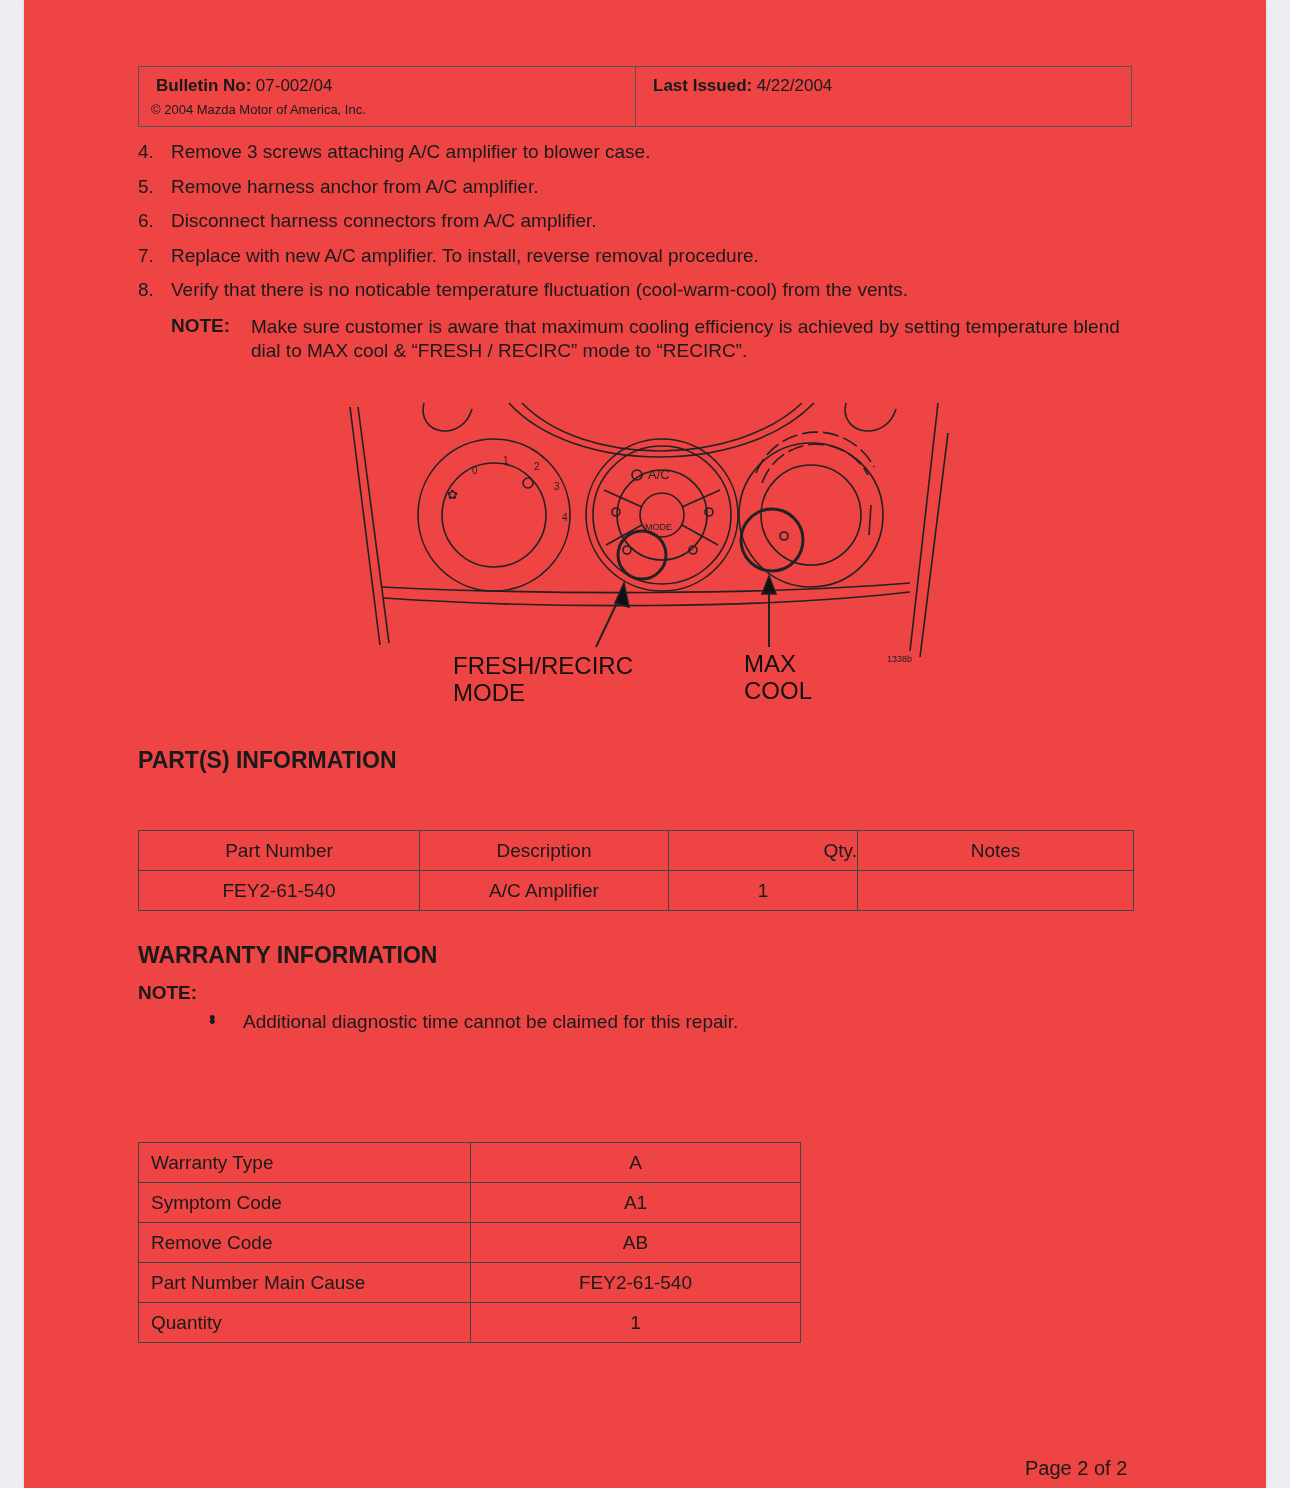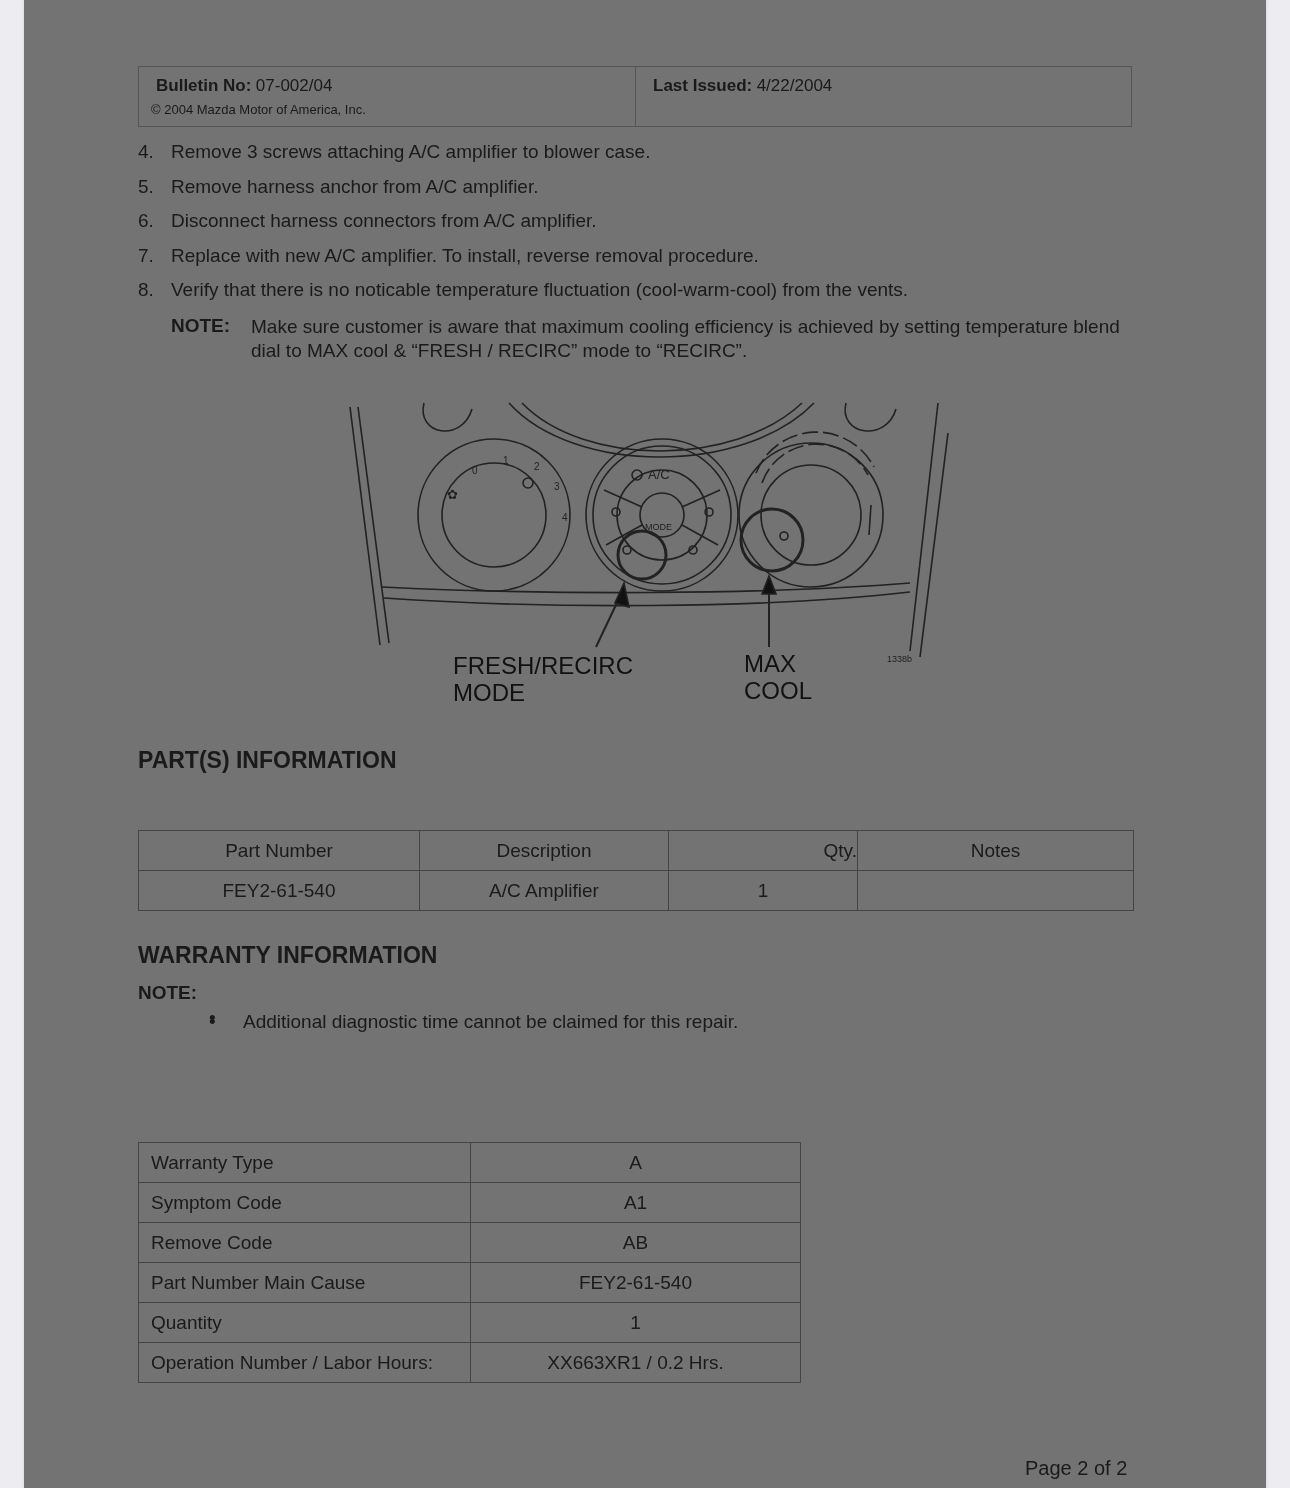--- a/index.html
+++ b/index.html
@@ -5,21 +5,21 @@
   html, body { margin: 0; padding: 0; }
   body {
     width: 1290px; height: 1488px; overflow: hidden;
     background: #ececf1;
     font-family: "Liberation Sans", sans-serif;
     color: #1a1a1a;
     position: relative;
   }
   .page {
     position: absolute; left: 24px; top: 0; width: 1242px; height: 1488px;
-    background: #737373;
+    background: #ef4444;
     box-shadow: 0 0 3px rgba(0,0,0,0.12);
   }
   
   .hdr {
     position: absolute; left: 114px; top: 66px; width: 994px; height: 61px;
     border: 1px solid #555; box-sizing: border-box; display: flex;
   }
   .hdr .cell { position: relative; box-sizing: border-box; height: 100%; }
   .hdr .c1 { width: 497px; border-right: 1px solid #555; }
   .hdr .c2 { flex: 1; }
@@ -212,21 +212,17 @@
       <td class="v">AB</td>
     </tr>
     <tr>
       <td class="k">Part Number Main Cause</td>
       <td class="v">FEY2-61-540</td>
     </tr>
     <tr>
       <td class="k">Quantity</td>
       <td class="v">1</td>
     </tr>
-    <tr>
-      <td class="k">Operation Number / Labor Hours:</td>
-      <td class="v">XX663XR1 / 0.2 Hrs.</td>
-    </tr>
   </tbody>
     </table>
 
   <div class="pageno">Page 2 of 2</div>
 </div>
 
 </body></html>

